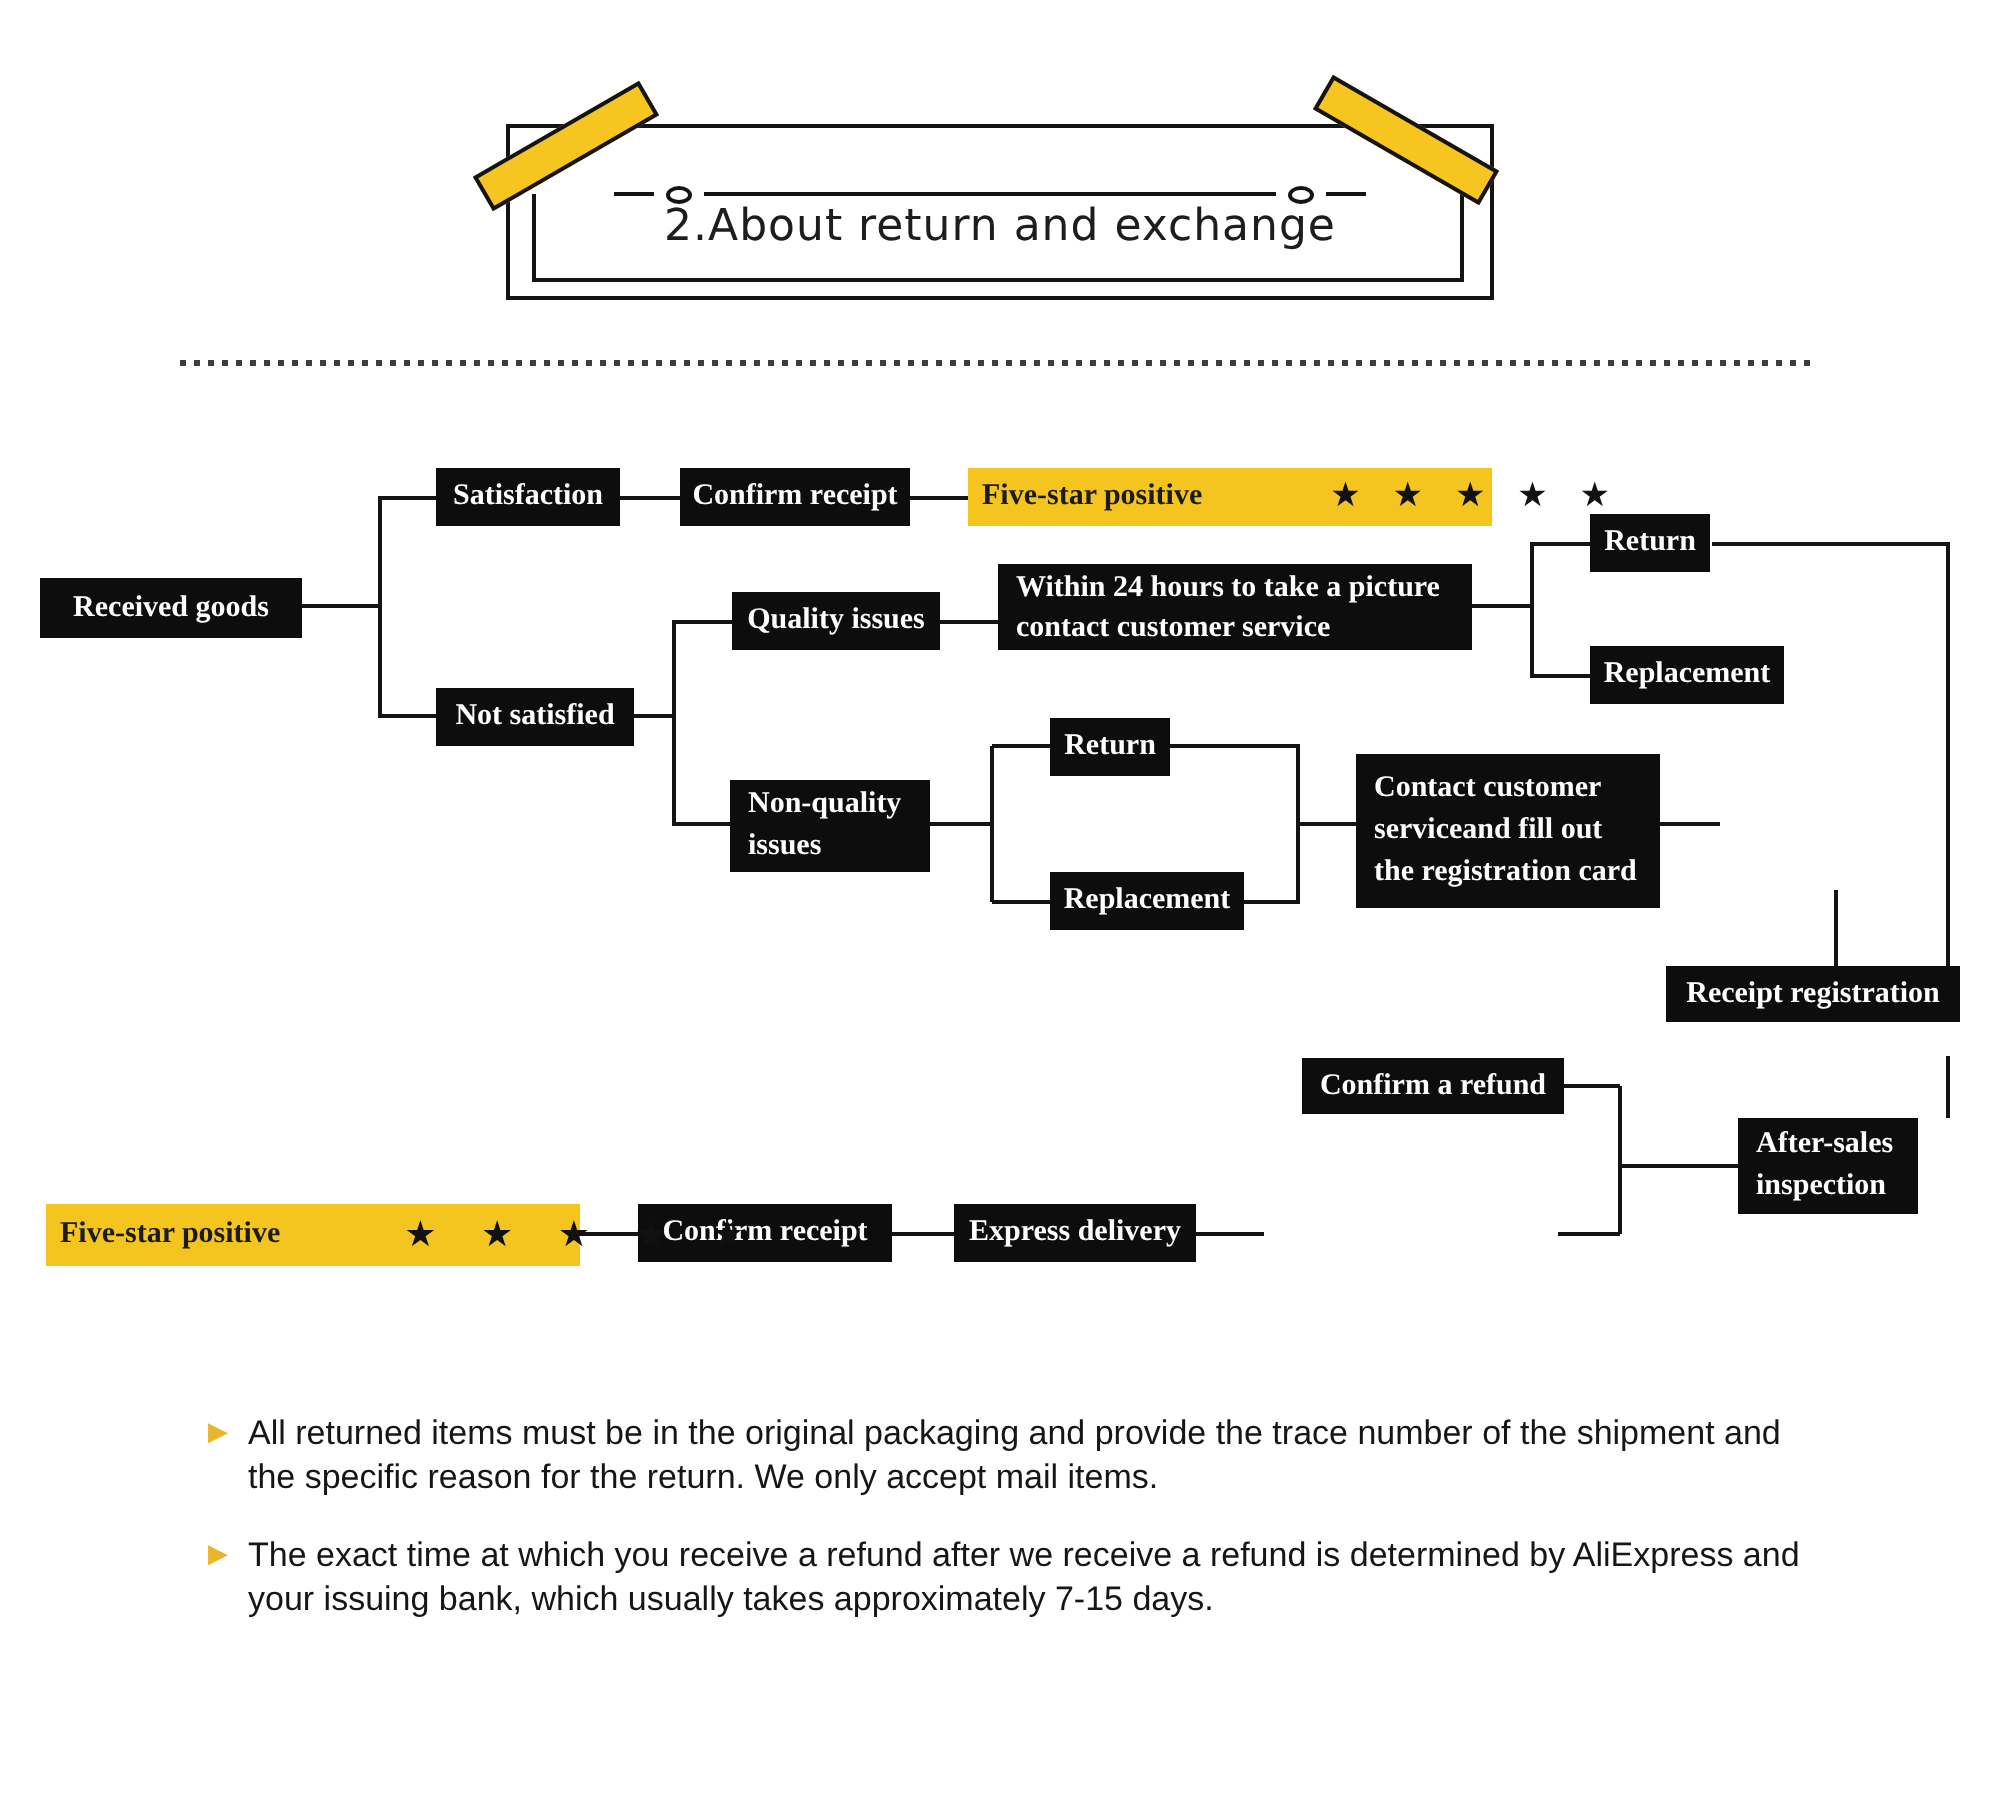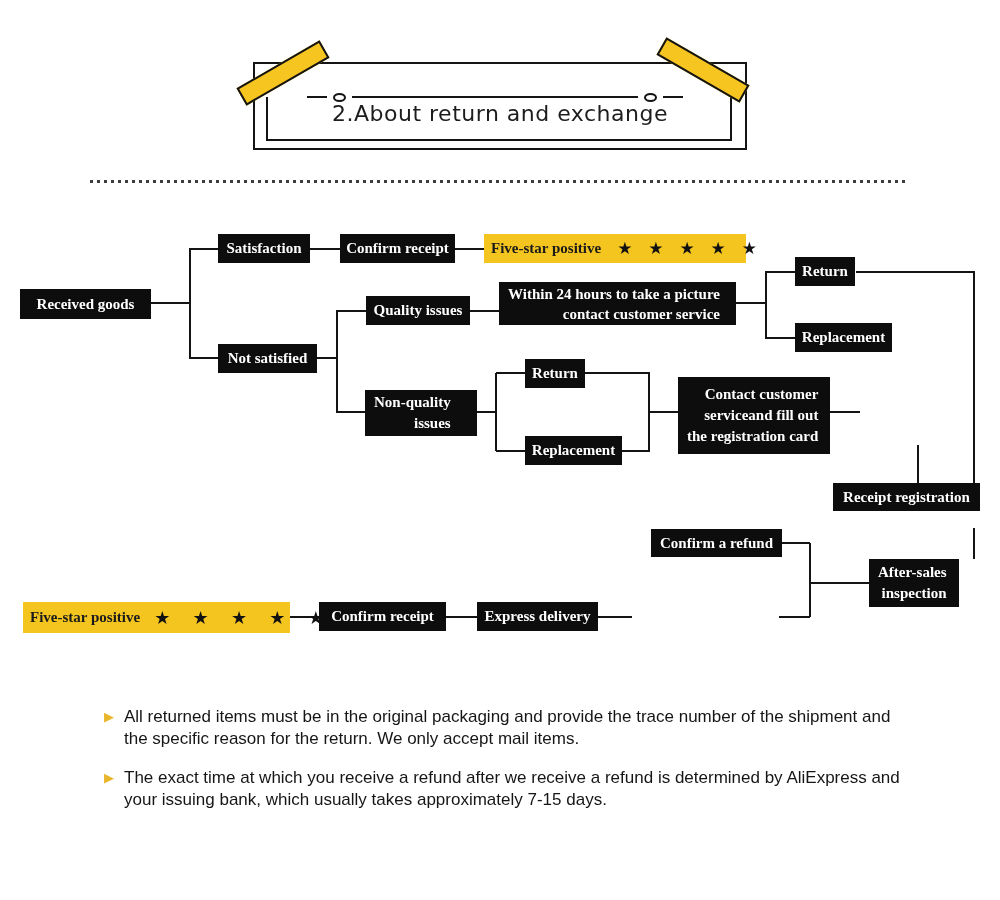--- a/index.html
+++ b/index.html
@@ -29,23 +29,23 @@
   
   .dotted{position:absolute;left:90px;top:180px;width:816px;height:3px;
           background:repeating-linear-gradient(90deg,#3d3d3d 0 3px,transparent 3px 7px);}
 
   
   .flow-svg{position:absolute;left:0;top:0;}
   .nb{position:absolute;background:#0d0d0d;color:#ffffff;
       font-family:"Liberation Serif",serif;font-weight:700;font-size:15px;
       display:flex;align-items:center;justify-content:center;text-align:center;
       box-sizing:border-box;line-height:19px;white-space:pre-line;}
-  .nb.la{justify-content:flex-start;text-align:right;padding-left:9px;padding-right:4px;}
+  .nb.la{justify-content:flex-start;text-align:left;padding-left:9px;padding-right:4px;}
   .nb.yellow{background:#f4c41f;color:#1b1b1b;justify-content:flex-start;
-      padding-left:7px;white-space:nowrap;}
+      padding-left:7px;white-space:nowrap;gap:48px;}
   .fs-label{font-weight:700;}
   .stars-top{margin-left:16px;font-size:17px;letter-spacing:5px;color:#111;
       font-family:"DejaVu Sans",sans-serif;}
   .stars-bottom{margin-left:14px;font-size:18px;letter-spacing:8px;color:#111;
       font-family:"DejaVu Sans",sans-serif;}
 
   
   .notes{position:absolute;left:104px;top:706px;width:800px;}
   .note{display:flex;gap:10px;margin-bottom:17px;}
   .note-marker{color:#e9b62b;font-size:13px;line-height:22px;flex:0 0 auto;
@@ -120,21 +120,21 @@
 
   <div class="nb" style="left:366px;top:296px;width:104px;height:29px">Quality issues</div>
 
   <div class="nb la" style="left:499px;top:282px;width:237px;height:43px;line-height:20px">Within 24 hours to take a picture
 contact customer service</div>
 
   <div class="nb" style="left:795px;top:257px;width:60px;height:29px">Return</div>
 
   <div class="nb" style="left:795px;top:323px;width:97px;height:29px">Replacement</div>
 
-  <div class="nb la" style="left:365px;top:390px;width:112px;height:46px;line-height:21px">Non-quality
+  <div class="nb la" style="left:365px;top:390px;width:100px;height:46px;line-height:21px">Non-quality
 issues</div>
 
   <div class="nb" style="left:525px;top:359px;width:60px;height:29px">Return</div>
 
   <div class="nb" style="left:525px;top:436px;width:97px;height:29px">Replacement</div>
 
   <div class="nb la" style="left:678px;top:377px;width:152px;height:77px;line-height:21px">Contact customer
 serviceand fill out
 the registration card</div>
 

